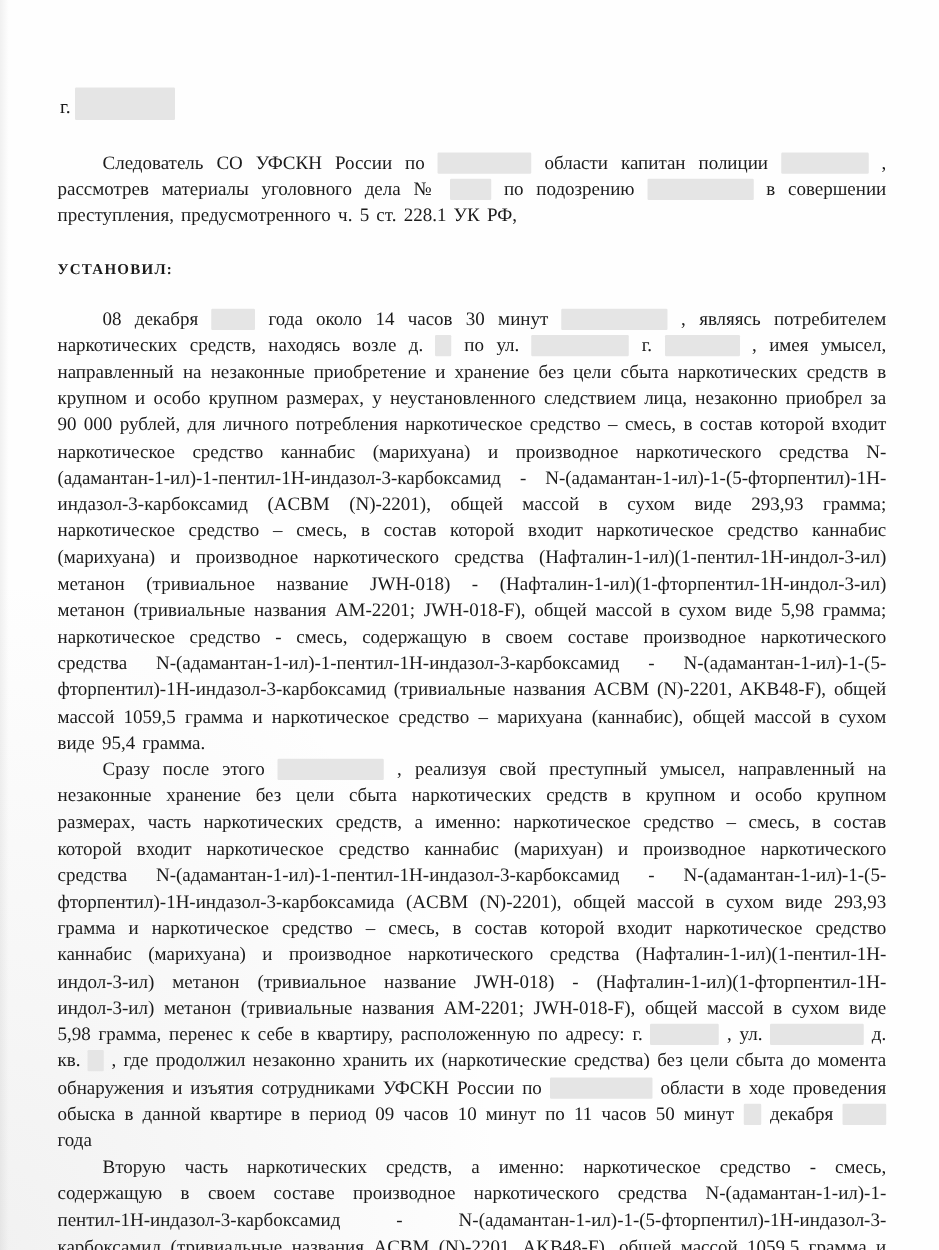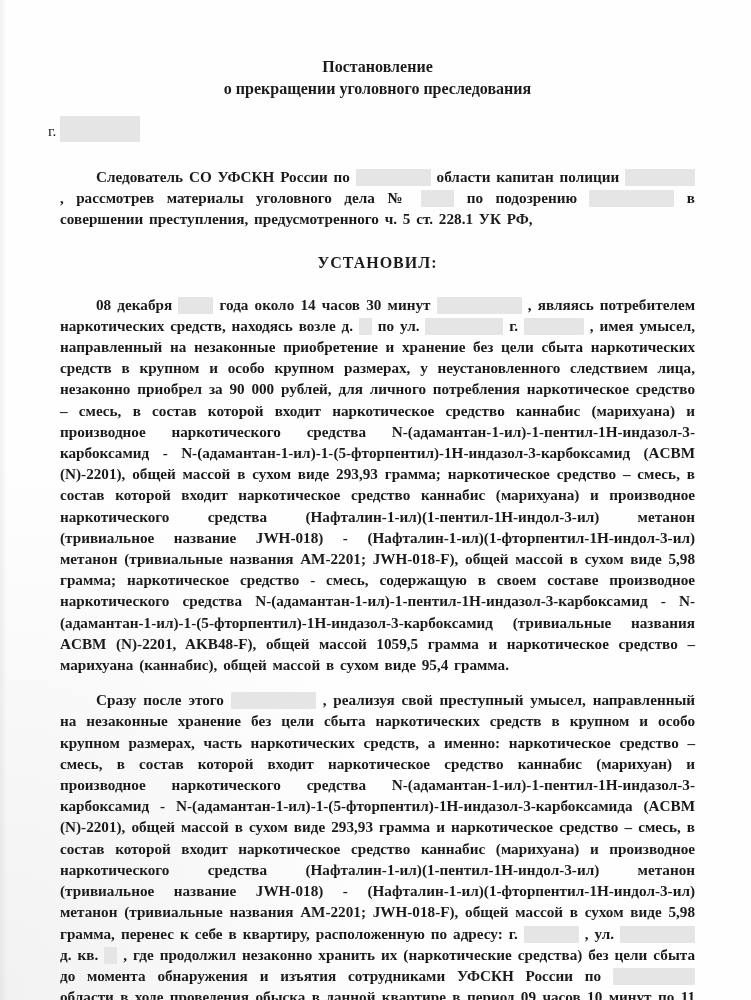--- a/index.html
+++ b/index.html
@@ -30,53 +30,47 @@
   .dateline{
     display:flex;
     justify-content:space-between;
     align-items:flex-end;
     font-size:15.5px;
     margin:14px 0 24px 0;
   }
   .dateline .dl-left{padding-left:2px;}
   .dateline .dl-right{padding-right:4px;}
   .para{
-    margin:14px;
+    margin:0;
     font-size:15.2px;
     line-height:21.2px;
     text-align:justify;
     text-indent:36px;
     word-spacing:2px;
-    font-weight:bold;
   }
   .heading{
-    text-align:center;
     font-weight:bold;
-    font-size:16px;
+    font-size:12px;
     letter-spacing:1px;
     margin:24px 0 22px 0;
   }
   .redact{
     display:inline-block;
     background:#e5e5e5;
     height:17px;
     vertical-align:-4px;
     border-radius:1px;
   }
   .dateline .redact{vertical-align:-6px;}
 </style>
 </head>
 <body>
 
 <div class="page">
 
-  <div class="title">
-    <div>Постановление</div>
-    <div>о  прекращении уголовного преследования</div>
-  </div>
 
   <div class="dateline">
     <span class="dl-left"><span>г. </span><span class="redact" style="width: 80px; height: 26px;"></span></span>
   </div>
 
   <p class="para"><span>Следователь СО УФСКН России по </span><span class="redact" style="width: 75px;"></span><span> области капитан полиции </span><span class="redact" style="width: 70px;"></span><span> , рассмотрев материалы уголовного дела № </span><span class="redact" style="width: 33px;"></span><span> по подозрению </span><span class="redact" style="width: 85px;"></span><span> в совершении преступления, предусмотренного ч. 5 ст. 228.1 УК РФ,</span></p>
 
   <div class="heading">УСТАНОВИЛ:</div>
 
   <p class="para"><span>08 декабря </span><span class="redact" style="width: 35px;"></span><span> года около 14 часов 30 минут </span><span class="redact" style="width: 85px;"></span><span> , являясь потребителем наркотических средств, находясь возле д. </span><span class="redact" style="width: 13px;"></span><span> по ул. </span><span class="redact" style="width: 78px;"></span><span> г. </span><span class="redact" style="width: 60px;"></span><span> , имея умысел, направленный на незаконные приобретение и хранение без цели сбыта наркотических средств в крупном и особо крупном размерах, у неустановленного следствием лица, незаконно приобрел за 90 000 рублей, для личного потребления наркотическое средство – смесь, в состав которой входит наркотическое средство каннабис (марихуана) и производное наркотического средства N-(адамантан-1-ил)-1-пентил-1Н-индазол-3-карбоксамид - N-(адамантан-1-ил)-1-(5-фторпентил)-1Н-индазол-3-карбоксамид (ACBM (N)-2201), общей массой в сухом виде 293,93 грамма; наркотическое средство – смесь, в состав которой входит наркотическое средство каннабис (марихуана) и производное наркотического средства (Нафталин-1-ил)(1-пентил-1Н-индол-3-ил) метанон (тривиальное название JWH-018) - (Нафталин-1-ил)(1-фторпентил-1Н-индол-3-ил) метанон (тривиальные названия AM-2201; JWH-018-F), общей массой в сухом виде 5,98 грамма; наркотическое средство - смесь, содержащую в своем составе производное наркотического средства N-(адамантан-1-ил)-1-пентил-1Н-индазол-3-карбоксамид - N-(адамантан-1-ил)-1-(5-фторпентил)-1Н-индазол-3-карбоксамид (тривиальные названия ACBM (N)-2201, AKB48-F), общей массой 1059,5 грамма и наркотическое средство – марихуана (каннабис), общей массой в сухом виде 95,4 грамма.</span></p>

